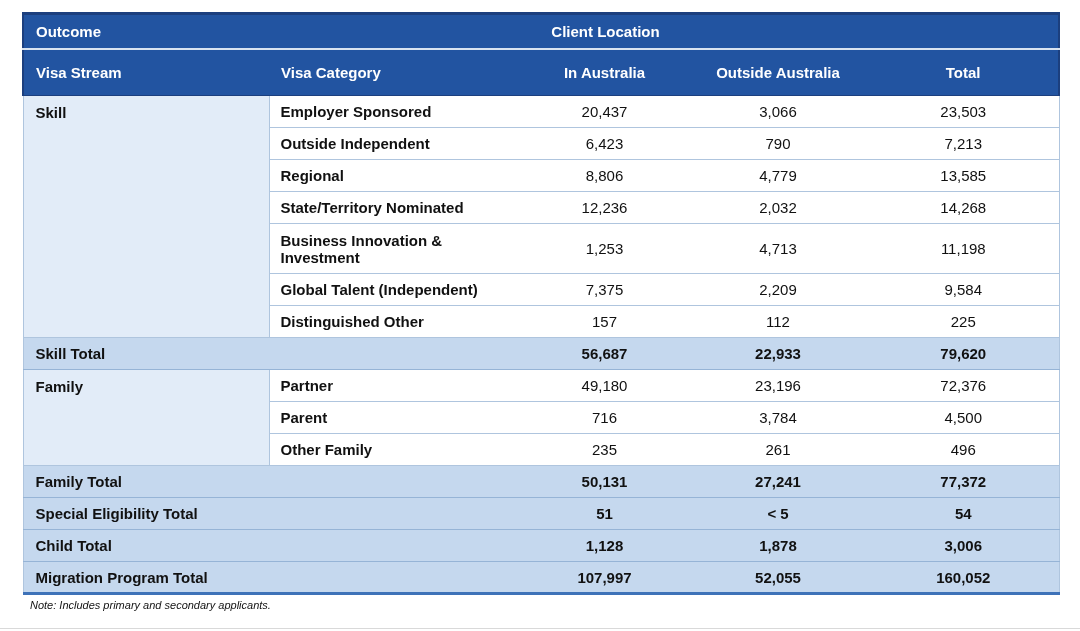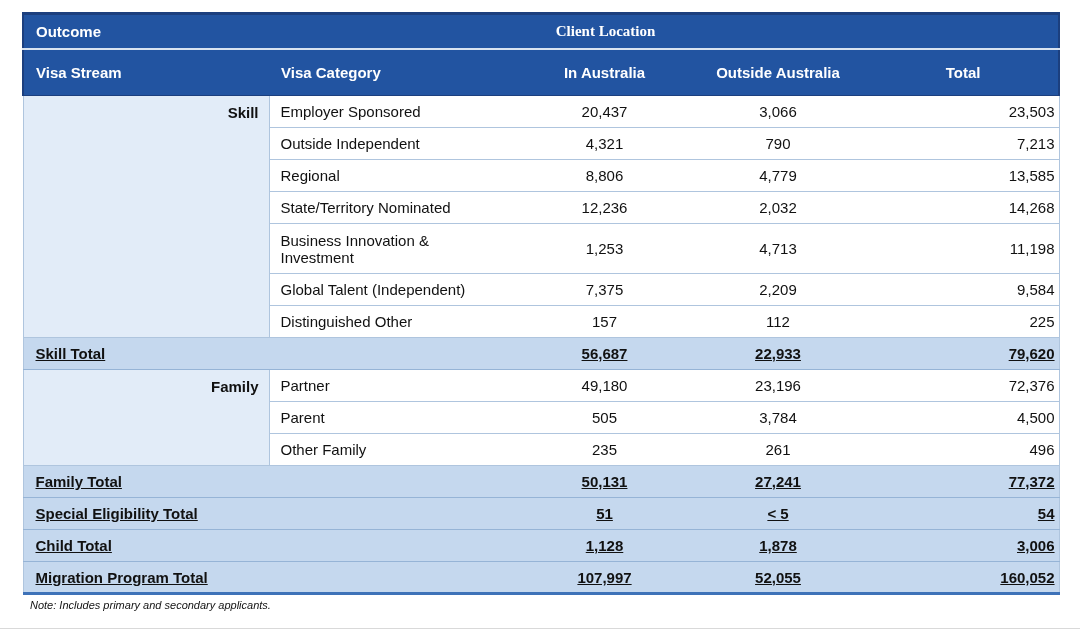--- a/index.html
+++ b/index.html
@@ -45,50 +45,49 @@
     border-bottom: 2px solid var(--header-separator);
   }
   thead tr.hdr-r2 th {
     height: 47px;
     border-bottom: 1px solid var(--header-edge);
   }
   thead th.left-h { text-align: left; padding-left: 12px; }
   thead th.center-h { text-align: center; }
   thead th.edge-l { border-left: 2px solid var(--header-edge); }
   thead th.edge-r { border-right: 2px solid var(--header-edge); }
-  .client-loc-inner { display: block; width: 167px; text-align: center; font-family: Liberation Serif, serif; }
+  .client-loc-inner { display: block; width: 167px; text-align: center; }
 
   
   tbody td {
     background: #ffffff;
     height: 32px;
     border-bottom: 1px solid var(--row-border);
     vertical-align: middle;
   }
   tbody tr td:first-child { border-left: 1px solid var(--row-border); }
-  tbody tr td:last-child { border-right: 1px solid var(--row-border); text-align: right; }
+  tbody tr td:last-child { border-right: 1px solid var(--row-border); }
 
   td.stream-cell {
     background: var(--stream-cell-bg);
     font-weight: bold;
-    text-align: right;
+    text-align: left;
     vertical-align: top;
     padding: 8px 10px 0 12px;
     border-right: 1px solid var(--row-border);
     margin-left: 40px;
   }
-  td.cat-cell { text-align: left; padding: 4px 8px 4px 11px; white-space: pre-line; }
+  td.cat-cell { text-align: left; padding: 4px 8px 4px 11px; white-space: pre-line; font-weight: bold; }
   td.num-cell { text-align: center; padding: 4px 4px; }
   tr.tall-row td { height: 50px; }
 
   tr.total-row td {
     background: var(--total-row-bg);
     font-weight: bold;
     border-bottom: 1px solid var(--total-row-border);
-    text-decoration: underline;
   }
   tr.total-row td.total-label { text-align: left; padding-left: 12px; }
   tr.program-total-row td { border-bottom: 3px solid var(--table-bottom-border); }
 
   
   .note {
     position: absolute; left: 30px; top: 599px;
     font-style: italic;
     font-size: 11px;
     color: var(--body-text);
@@ -130,21 +129,21 @@
 
       <tr>
         <td class="stream-cell" rowspan="7">Skill</td>
         <td class="cat-cell">Employer Sponsored</td>
         <td class="num-cell">20,437</td>
         <td class="num-cell">3,066</td>
         <td class="num-cell">23,503</td>
       </tr>
       <tr>
         <td class="cat-cell">Outside Independent</td>
-        <td class="num-cell">4,321</td>
+        <td class="num-cell">6,423</td>
         <td class="num-cell">790</td>
         <td class="num-cell">7,213</td>
       </tr>
       <tr>
         <td class="cat-cell">Regional</td>
         <td class="num-cell">8,806</td>
         <td class="num-cell">4,779</td>
         <td class="num-cell">13,585</td>
       </tr>
       <tr>
@@ -181,21 +180,21 @@
 
       <tr>
         <td class="stream-cell" rowspan="3">Family</td>
         <td class="cat-cell">Partner</td>
         <td class="num-cell">49,180</td>
         <td class="num-cell">23,196</td>
         <td class="num-cell">72,376</td>
       </tr>
       <tr>
         <td class="cat-cell">Parent</td>
-        <td class="num-cell">505</td>
+        <td class="num-cell">716</td>
         <td class="num-cell">3,784</td>
         <td class="num-cell">4,500</td>
       </tr>
       <tr>
         <td class="cat-cell">Other Family</td>
         <td class="num-cell">235</td>
         <td class="num-cell">261</td>
         <td class="num-cell">496</td>
       </tr>
       <tr class="total-row">

